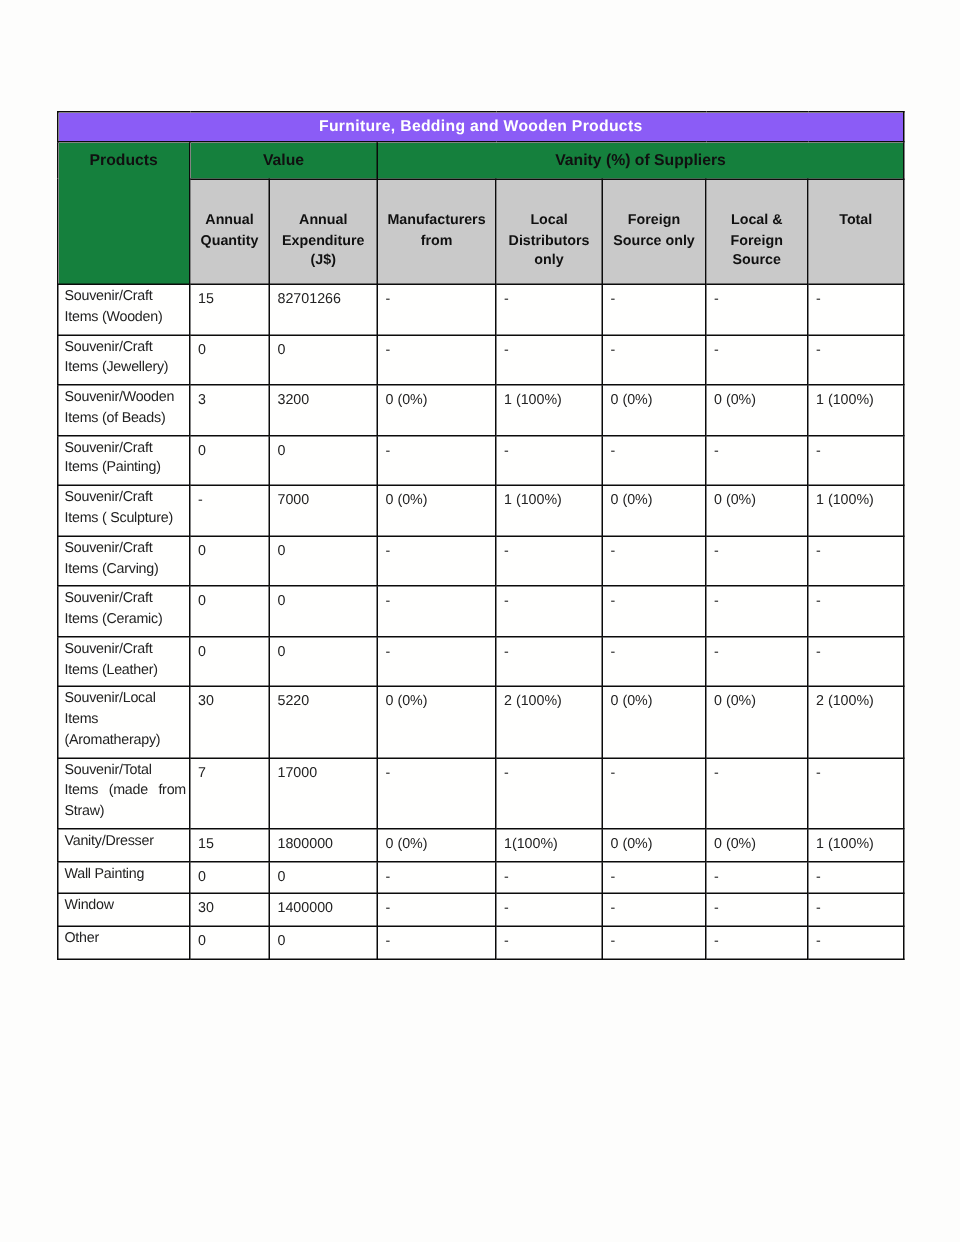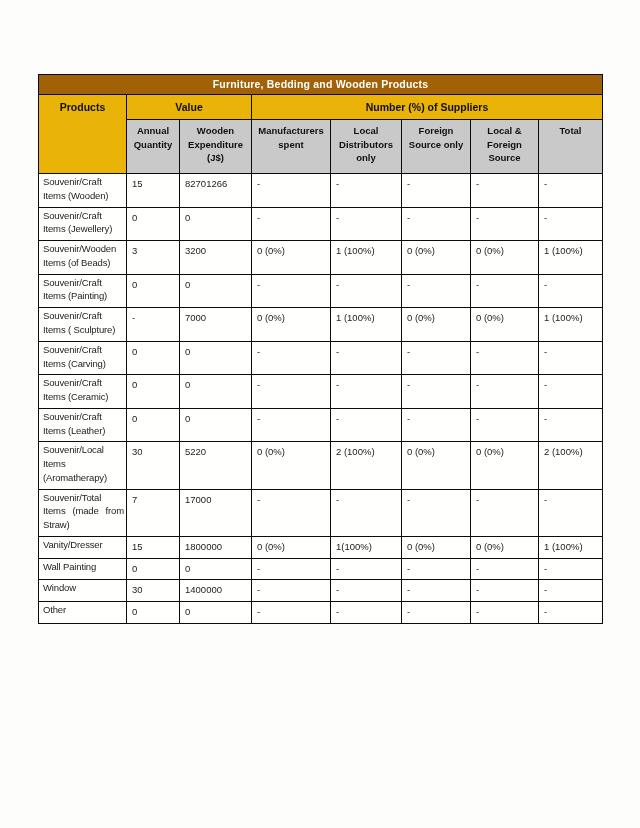--- a/index.html
+++ b/index.html
@@ -21,47 +21,47 @@
   table.data-table {
     width: 564px;
     border-collapse: collapse;
     table-layout: fixed;
   }
   table.data-table td {
     border: 1.5px solid #0b0b0b;
     overflow: hidden;
   }
   td.title-bar {
-    background: #a16207;
+    background: #8b5cf6;
     color: #ffffff;
     font-weight: bold;
     text-align: center;
     font-size: 10.5px;
     line-height: 1.3;
     padding: 2.5px 2px;
     letter-spacing: 0.2px;
   }
   td.group-head {
-    background: #eab308;
+    background: #15803d;
     font-weight: bold;
     text-align: center;
     vertical-align: top;
     font-size: 10.5px;
     line-height: 1.35;
     padding: 5px 2px;
     color: #101010;
   }
   td.sub-head {
     background: #c9c9c9;
     font-weight: bold;
     text-align: center;
     vertical-align: top;
     font-size: 9.5px;
     line-height: 1.45;
-    padding: 4px 1px 8px;
+    padding: 20px 1px 8px;
     color: #101010;
   }
   tbody td {
     background: #fffffe;
     font-size: 9.5px;
     line-height: 1.45;
     vertical-align: top;
     text-align: left;
     padding: 3px 3px 4px 5px;
     color: #222222;
@@ -105,26 +105,26 @@
         <col style="width:68px">
         <col style="width:64px">
       </colgroup>
       <thead>
         <tr>
           <td class="title-bar" colspan="8">Furniture, Bedding and Wooden Products</td>
         </tr>
         <tr>
           <td class="group-head" rowspan="2">Products</td>
           <td class="group-head" colspan="2">Value</td>
-          <td class="group-head" colspan="5">Number (%) of Suppliers</td>
+          <td class="group-head" colspan="5">Vanity (%) of Suppliers</td>
         </tr>
         <tr>
           <td class="sub-head">Annual Quantity</td>
-          <td class="sub-head">Wooden Expenditure (J$)</td>
-          <td class="sub-head">Manufacturers spent</td>
+          <td class="sub-head">Annual Expenditure (J$)</td>
+          <td class="sub-head">Manufacturers from</td>
           <td class="sub-head">Local Distributors only</td>
           <td class="sub-head">Foreign Source only</td>
           <td class="sub-head">Local &amp; Foreign Source</td>
           <td class="sub-head">Total</td>
         </tr>
       </thead>
       <tbody>
           <tr>
             <td class="product-cell">Souvenir/Craft Items (Wooden)</td>
             <td>15</td>

